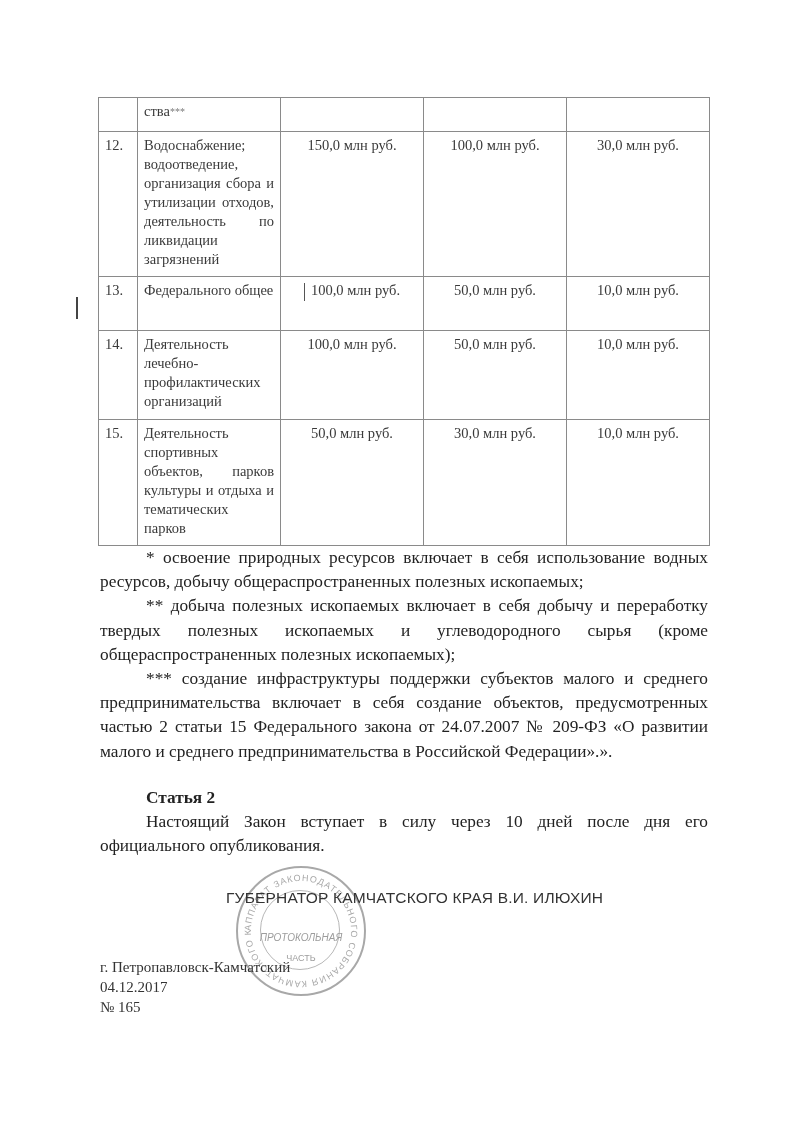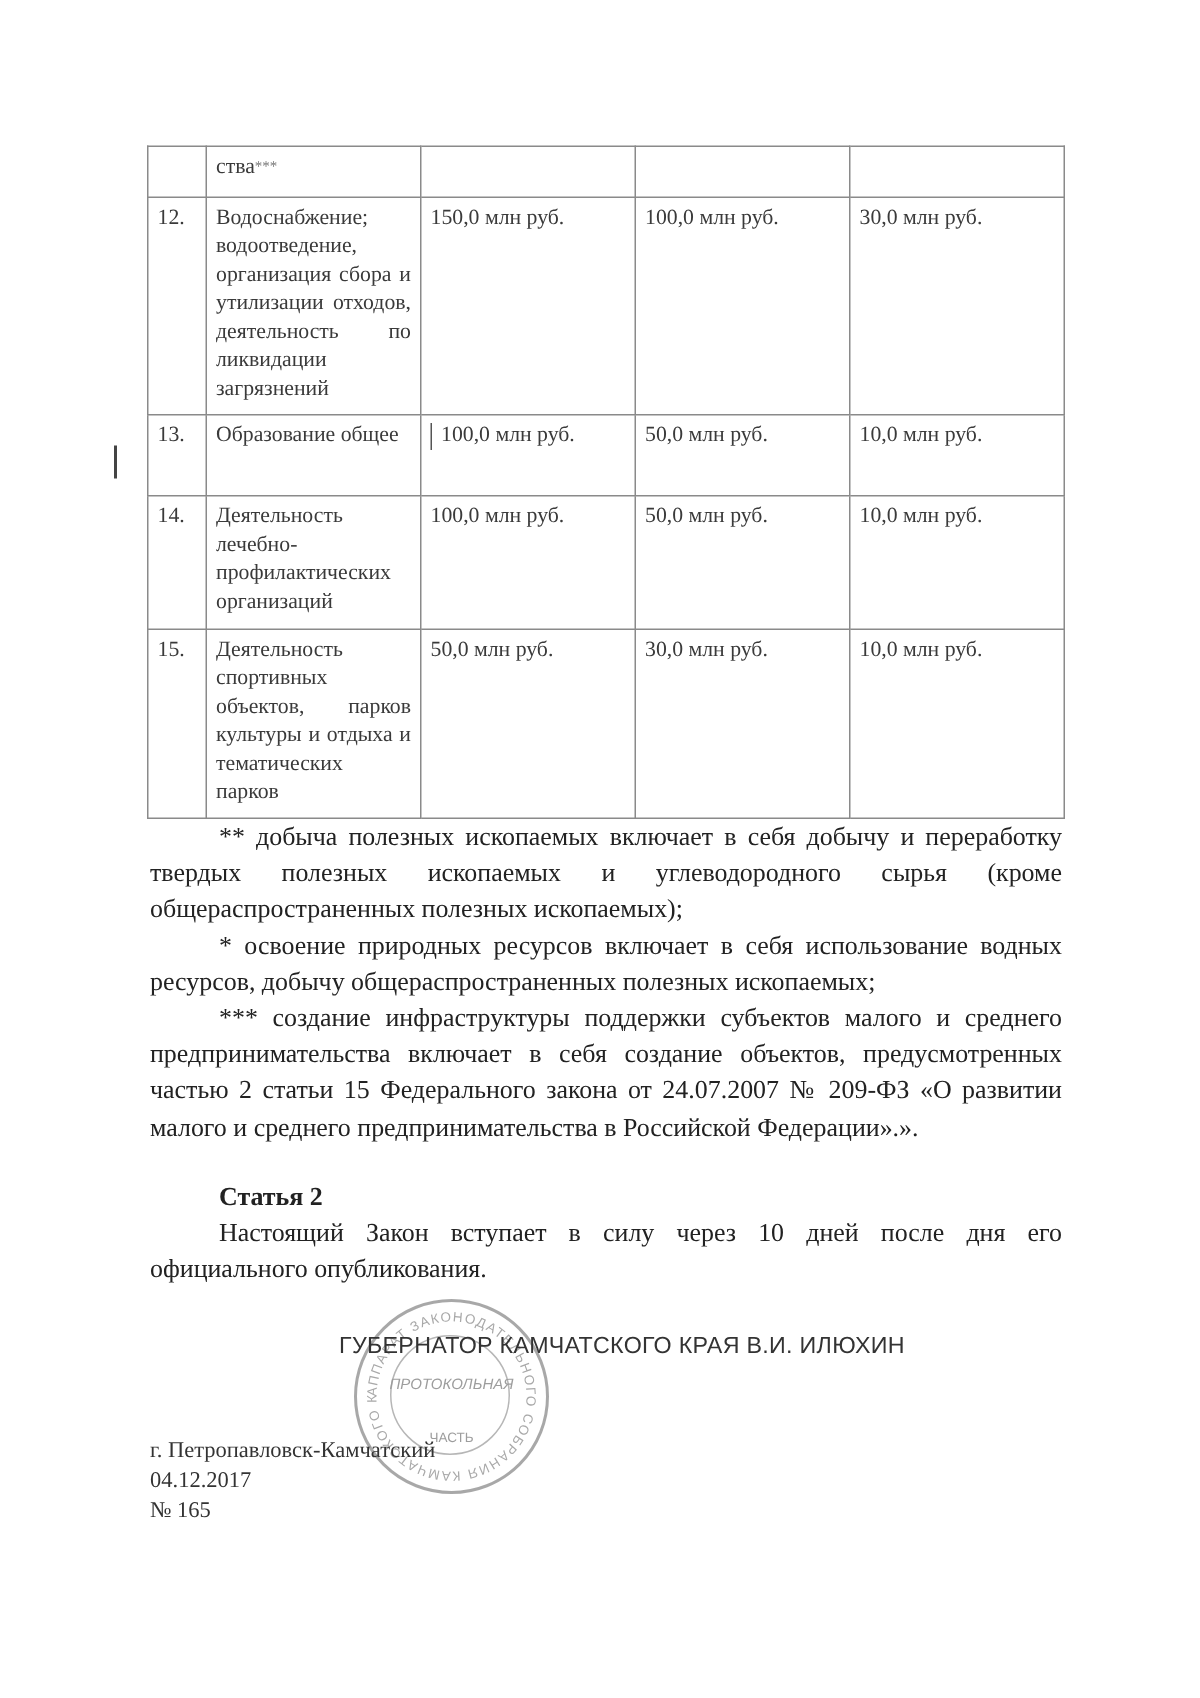--- a/index.html
+++ b/index.html
@@ -10,38 +10,38 @@
   .scan-mark { position:absolute; left:76px; top:297px; width:2px; height:22px; background:#444; }
   table.grid {
     position:absolute; left:98px; top:97px; border-collapse:collapse;
     font-size:14.5px; line-height:19px; color:#3a3a3a;
   }
   table.grid td {
     border:1px solid #8a8a8a; vertical-align:top; padding:4px 6px 4px 6px;
   }
   td.num { width:26px; text-align:left; padding-left:8px; }
   td.name { width:130px; text-align:justify; }
-  td.val { width:130px; text-align:left; }
+  td.val { width:130px; text-align:center; }
   .sup { font-size:10px; vertical-align:top; color:#777; }
   .inner-mark { display:inline-block; width:1px; height:18px; background:#555; margin-right:6px; vertical-align:middle; }
 
   .notes { position:absolute; left:100px; top:546px; width:608px; font-size:17.3px; line-height:24.2px; color:#222; }
   .notes p { margin:0; text-indent:46px; text-align:justify; }
 
   .article { position:absolute; left:100px; top:786px; width:608px; font-size:17.3px; line-height:24px; color:#222; }
   .article h3 { margin:0; font-size:17.3px; font-weight:bold; padding-left:46px; }
   .article p { margin:0; text-indent:46px; text-align:justify; }
 
   .governor { position:absolute; left:226px; top:889px; font-family:"Liberation Sans", sans-serif; font-size:15.5px; letter-spacing:0.2px; color:#333;text-align:right; }
   .place { position:absolute; left:100px; top:957px; font-size:15px; line-height:20px; color:#333; }
   .place div { white-space:nowrap; }
 
   .stamp { position:absolute; left:236px; top:866px; width:126px; height:126px; border-radius:50%; border:2px solid #9a9a9a; opacity:0.85; }
   .stamp-inner { position:absolute; left:22px; top:22px; width:78px; height:78px; border-radius:50%; border:1px solid #aaaaaa; }
-  .stamp-text { position:absolute; left:0; top:50px; width:126px; text-align:center; font-family:"Liberation Sans", sans-serif; font-style:italic; font-size:10px; color:#8c8c8c; }
+  .stamp-text { position:absolute; left:0; top:64px; width:126px; text-align:center; font-family:"Liberation Sans", sans-serif; font-style:italic; font-size:10px; color:#8c8c8c; }
   .stamp-text2 { position:absolute; left:0; top:64px; width:126px; text-align:center; font-family:"Liberation Sans", sans-serif; font-size:9px; color:#8c8c8c;margin-top:21px; }
   .stamp-ring { position:absolute; left:0; top:0; }
 </style>
 </head>
 <body>
 
 <div class="scan-mark"></div>
 
 <table class="grid">
   <tbody>
@@ -54,21 +54,21 @@
   </tr>
   <tr style="height:145px;">
     <td class="num">12.</td>
     <td class="name">Водоснабжение; водоотведение, организация сбора и утилизации отходов, деятельность по ликвидации загрязнений</td>
     <td class="val">150,0 млн руб.</td>
     <td class="val">100,0 млн руб.</td>
     <td class="val">30,0 млн руб.</td>
   </tr>
   <tr style="height:54px;padding-left:17px;">
     <td class="num">13.</td>
-    <td class="name">Образование общее</td>
+    <td class="name">Федерального общее</td>
     <td class="val"><span class="inner-mark"></span><span>100,0 млн руб.</span></td>
     <td class="val">50,0 млн руб.</td>
     <td class="val">10,0 млн руб.</td>
   </tr>
   <tr style="height:89px;">
     <td class="num">14.</td>
     <td class="name">Деятельность лечебно-профилактических организаций</td>
     <td class="val">100,0 млн руб.</td>
     <td class="val">50,0 млн руб.</td>
     <td class="val">10,0 млн руб.</td>
@@ -77,22 +77,22 @@
     <td class="num">15.</td>
     <td class="name">Деятельность спортивных объектов, парков культуры и отдыха и тематических парков</td>
     <td class="val">50,0 млн руб.</td>
     <td class="val">30,0 млн руб.</td>
     <td class="val">10,0 млн руб.</td>
   </tr>
 </tbody>
   </table>
 
 <div class="notes">
+  <p>* освоение природных ресурсов включает в себя использование водных ресурсов, добычу общераспространенных полезных ископаемых;</p>
   <p>** добыча полезных ископаемых включает в себя добычу и переработку твердых полезных ископаемых и углеводородного сырья (кроме общераспространенных полезных ископаемых);</p>
-  <p>* освоение природных ресурсов включает в себя использование водных ресурсов, добычу общераспространенных полезных ископаемых;</p>
   <p>*** создание инфраструктуры поддержки субъектов малого и среднего предпринимательства включает в себя создание объектов, предусмотренных частью 2 статьи 15 Федерального закона от 24.07.2007 № 209-ФЗ «О развитии малого и среднего предпринимательства в Российской Федерации».».</p>
 </div>
 
 <div class="article">
   <h3>Статья 2</h3>
   <p>Настоящий Закон вступает в силу через 10 дней после дня его официального опубликования.</p>
 </div>
 
 <div class="stamp">
   <svg class="stamp-ring" width="126" height="126" viewBox="0 0 126 126">

